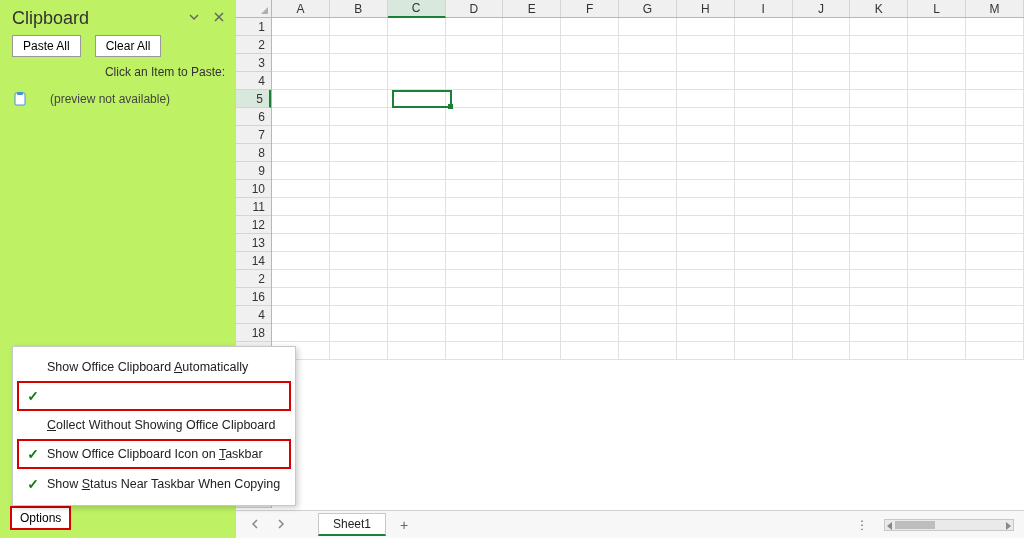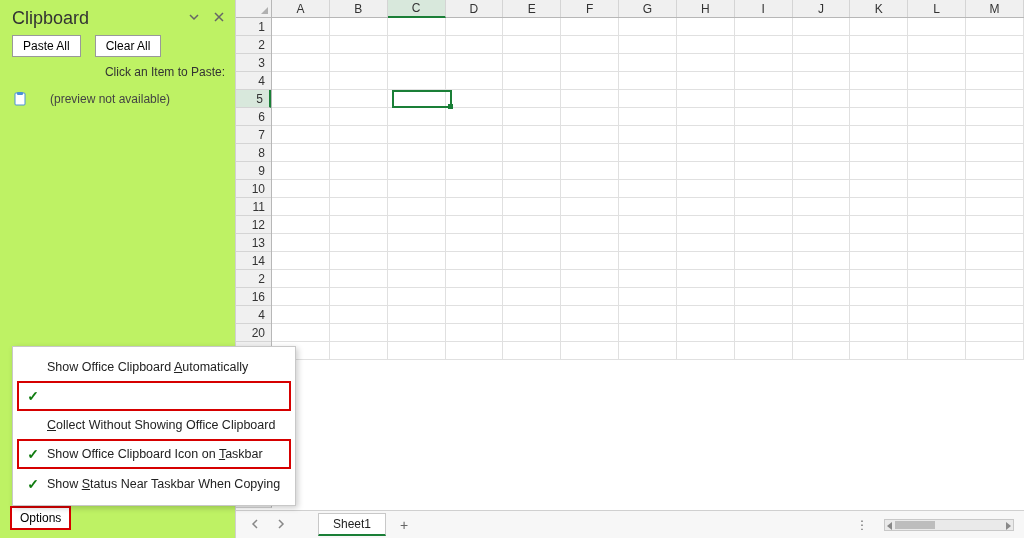--- a/index.html
+++ b/index.html
@@ -323,21 +323,21 @@
         <div class="row-h">8</div>
         <div class="row-h">9</div>
         <div class="row-h">10</div>
         <div class="row-h">11</div>
         <div class="row-h">12</div>
         <div class="row-h">13</div>
         <div class="row-h">14</div>
         <div class="row-h">2</div>
         <div class="row-h">16</div>
         <div class="row-h">4</div>
-        <div class="row-h">20</div>
+        <div class="row-h">18</div>
         <div class="row-h">19</div>
       </div>
     <div class="grid" id="grid">
       <div class="selected-cell"></div>
     <div class="grid-row">
           <div class="cell"></div>
           <div class="cell"></div>
           <div class="cell"></div>
           <div class="cell"></div>
           <div class="cell"></div>

